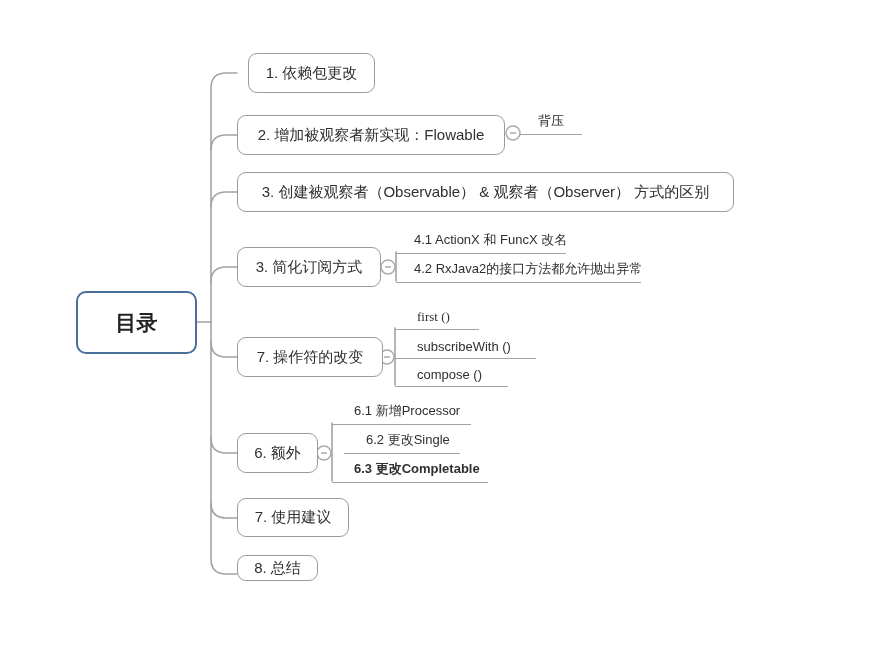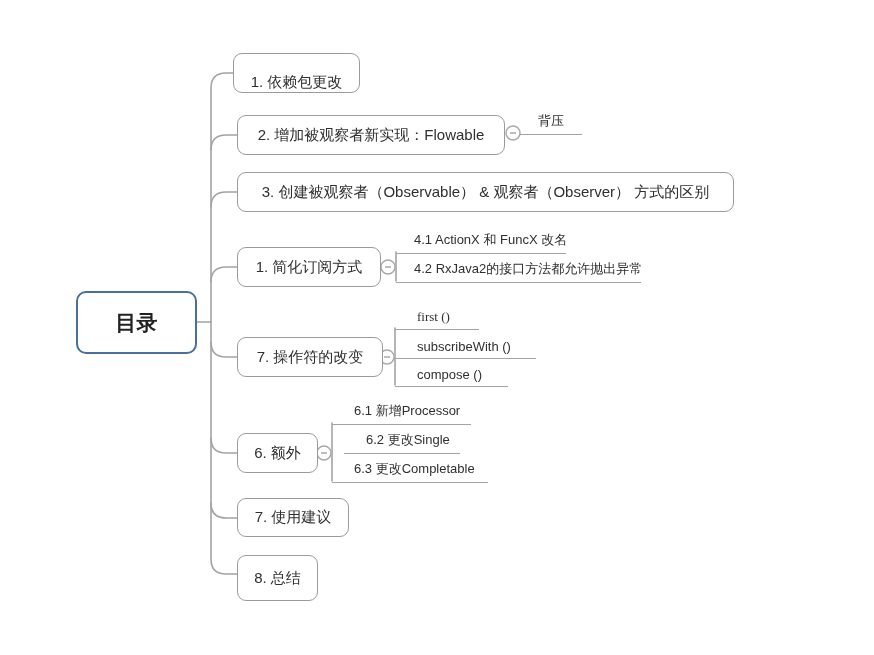--- a/index.html
+++ b/index.html
@@ -71,49 +71,49 @@
     <g>
       <circle cx="324" cy="453" r="7" fill="#fff" stroke="#aaaaaa" stroke-width="1.5"></circle>
       <line x1="321" y1="453" x2="327" y2="453" stroke="#aaaaaa" stroke-width="1.5"></line>
     </g>
   </svg>
 
   <div class="topic topic-root" style="left:76px;top:291px;width:121px;height:63px;">
     <span>目录</span>
   </div>
 
-  <div class="topic" style="left:233px;top:53px;width:127px;height:40px;align-items:flex-end;">
+  <div class="topic" style="left:248px;top:53px;width:127px;height:40px;">
     <span>1. 依赖包更改</span>
   </div>
 
   <div class="topic" style="left:237px;top:115px;width:268px;height:40px;">
     <span>2. 增加被观察者新实现：Flowable</span>
   </div>
 
   <div class="topic" style="left:237px;top:172px;width:497px;height:40px;">
     <span>3. 创建被观察者（Observable） &amp; 观察者（Observer） 方式的区别</span>
   </div>
 
   <div class="topic" style="left:237px;top:247px;width:144px;height:40px;">
-    <span>1. 简化订阅方式</span>
+    <span>3. 简化订阅方式</span>
   </div>
 
   <div class="topic" style="left:237px;top:337px;width:146px;height:40px;">
     <span>7. 操作符的改变</span>
   </div>
 
   <div class="topic" style="left:237px;top:433px;width:81px;height:40px;">
     <span>6. 额外</span>
   </div>
 
   <div class="topic" style="left:237px;top:498px;width:112px;height:39px;">
     <span>7. 使用建议</span>
   </div>
 
-  <div class="topic" style="left:237px;top:555px;width:81px;height:46px;">
+  <div class="topic" style="left:237px;top:555px;width:81px;height:26px;">
     <span>8. 总结</span>
   </div>
 
   <div class="subtopic" style="left:520px;top:109px;width:62px;padding-left:18px;">
     <span>背压</span>
   </div>
 
   <div class="subtopic" style="left:396px;top:228px;width:170px;padding-left:18px;">
     <span>4.1 ActionX 和 FuncX 改名</span>
   </div>
@@ -130,17 +130,17 @@
   <div class="subtopic" style="left:395px;top:361px;width:113px;padding-left:22px;">
     <span>compose ()</span>
   </div>
 
   <div class="subtopic" style="left:332px;top:399px;width:139px;padding-left:22px;">
     <span>6.1 新增Processor</span>
   </div>
   <div class="subtopic" style="left:344px;top:428px;width:116px;padding-left:22px;">
     <span>6.2 更改Single</span>
   </div>
-  <div class="subtopic" style="left:332px;top:457px;width:156px;padding-left:22px;">
+  <div class="subtopic" style="left:332px;top:457px;width:156px;padding-left:22px;font-weight:bold;">
     <span>6.3 更改Completable</span>
   </div>
 
 </div>
 
 </body></html>

